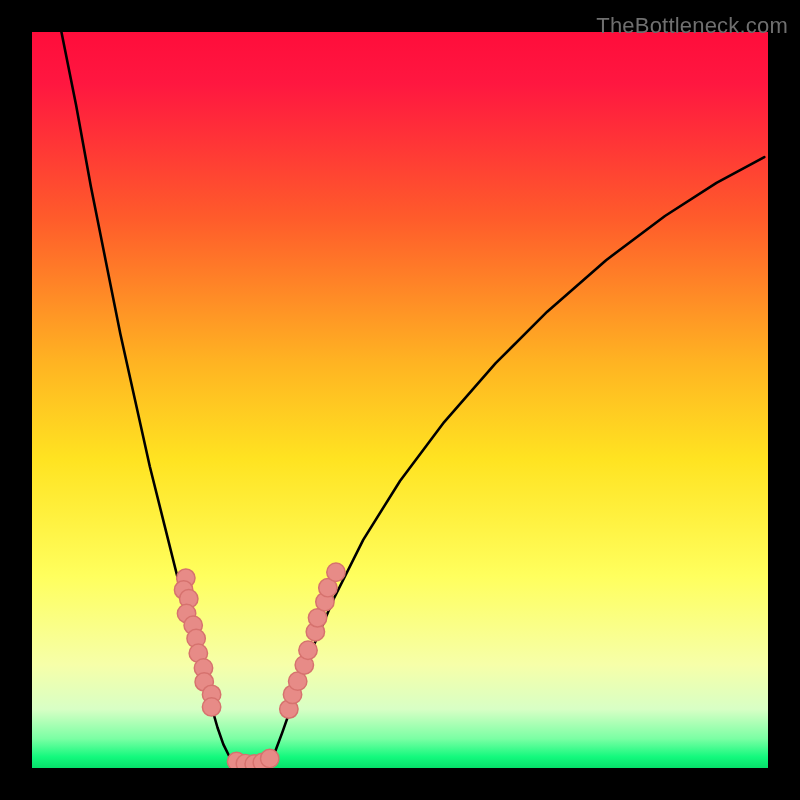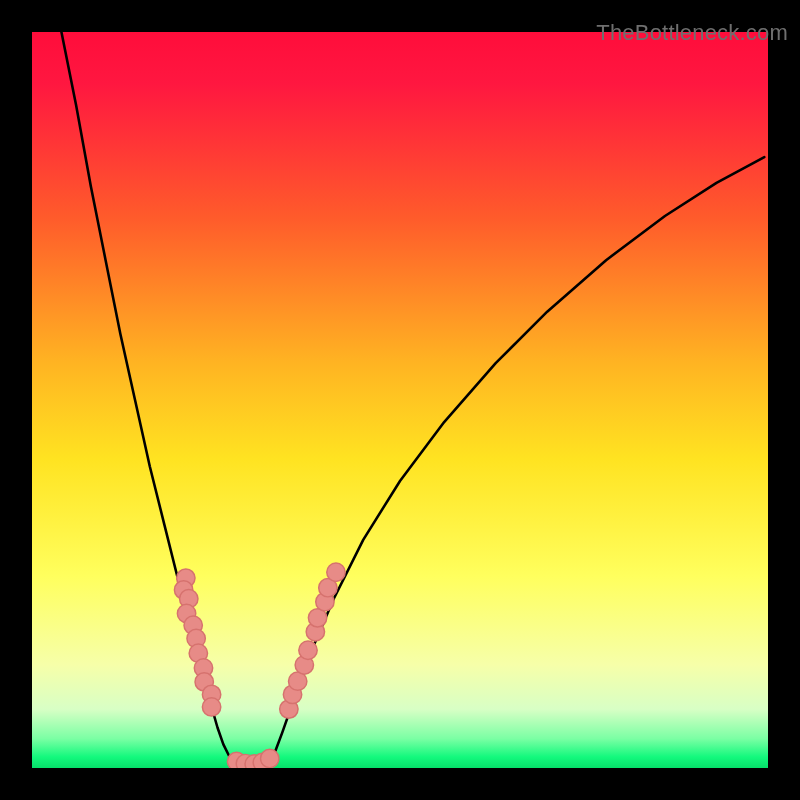--- a/index.html
+++ b/index.html
@@ -23,21 +23,21 @@
     width: 736px;
     height: 736px;
     overflow: hidden;
   }
   .gradient {
     position: absolute;
     inset: 0;
   }
   .watermark {
     position: absolute;
-    top: 20px;
+    top: 13px;
     right: 12px;
     color: #6f6f6f;
     font-size: 22px;
     font-weight: 400;
     letter-spacing: 0.2px;
   }
   svg.curve {
     position: absolute;
     inset: 0;
     width: 100%;

